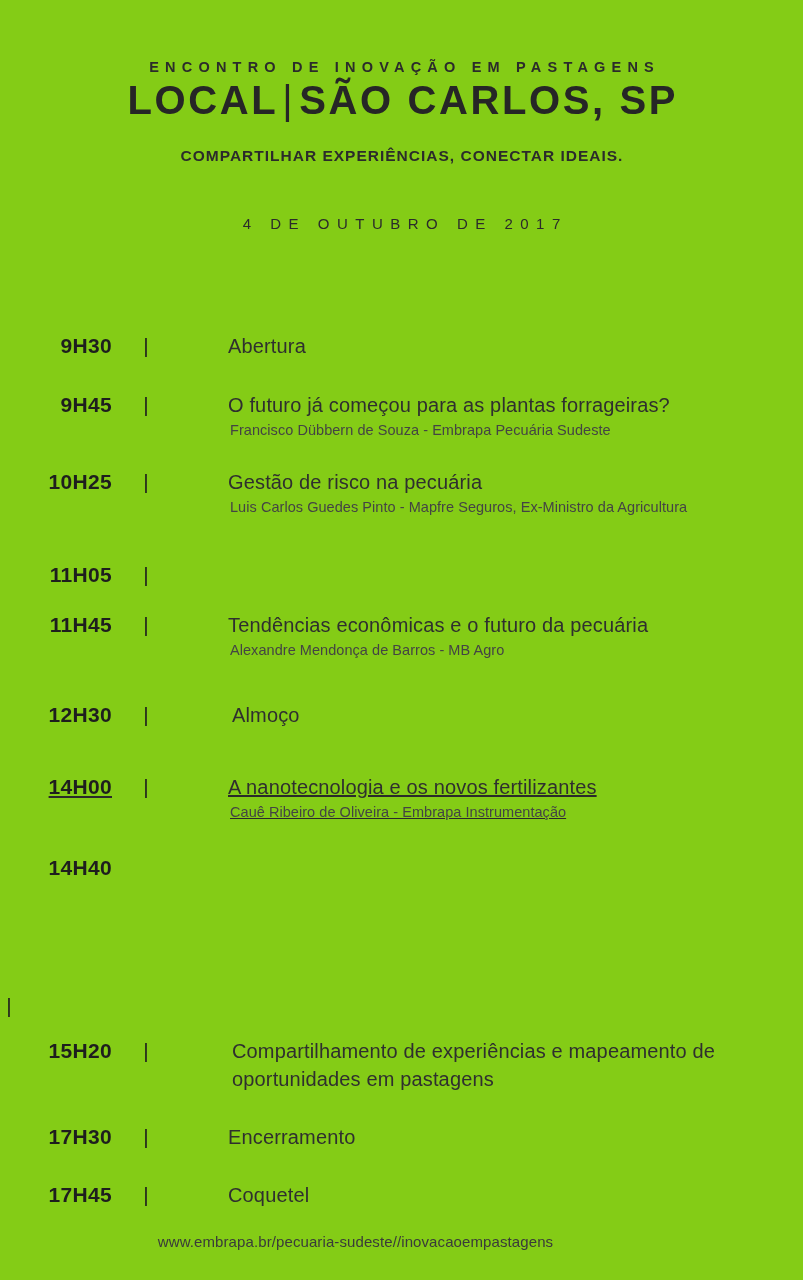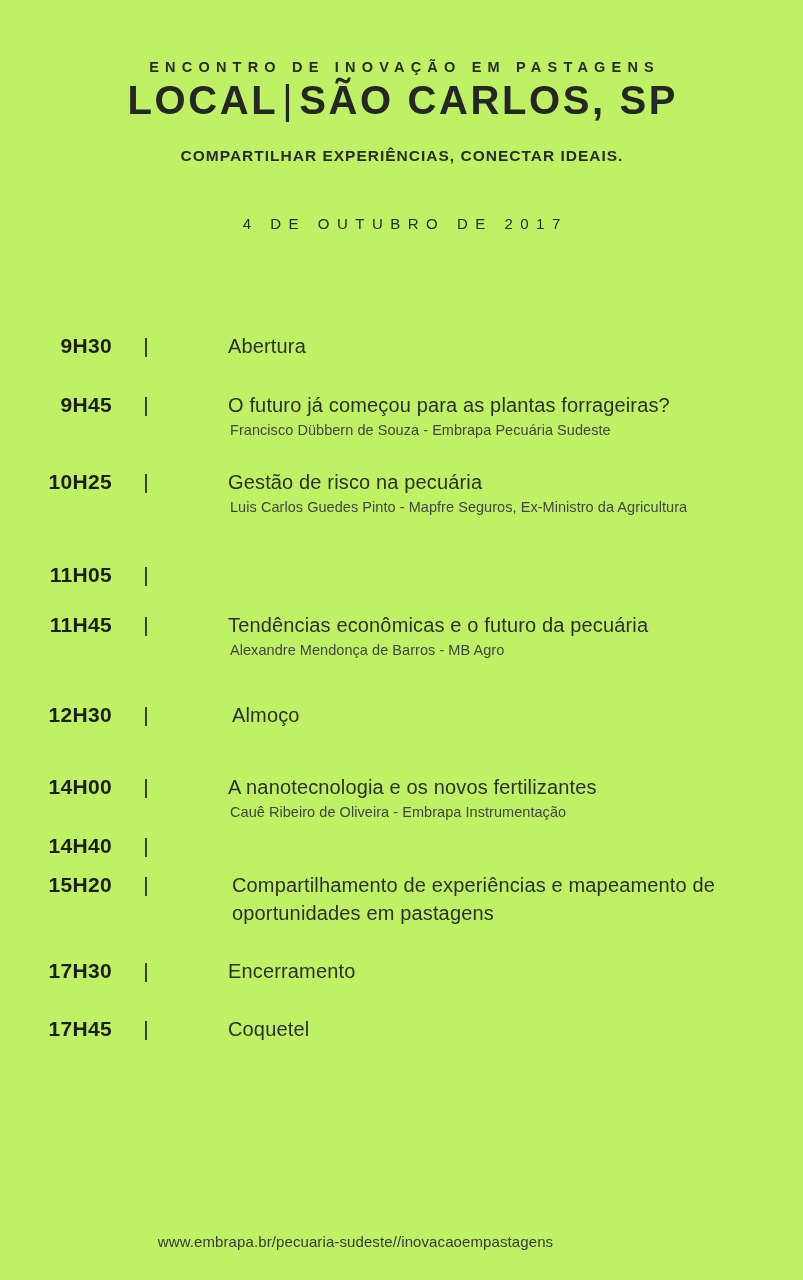--- a/index.html
+++ b/index.html
@@ -13,21 +13,21 @@
     position: relative;
     font-family: "Liberation Sans", sans-serif;
     color: #2a2a2a;
     overflow: hidden;
   }
 
   .page {
     width: 803px;
     height: 1280px;
     position: relative;
-    background: #bef264;
+    background: #84cc16;
   }
 
   
   .header {
     position: absolute;
     left: 0;
     top: 0;
     width: 803px;
     text-align: center;
   }
@@ -139,22 +139,22 @@
     letter-spacing: 0.05px;
     margin-top: 1px;
   }
 
   
   .row.pad-a   { margin-bottom: 31px; }
   .row.pad-b   { margin-bottom: 28px; }
   .row.pad-c   { margin-bottom: 23px; }
   .row.pad-e   { margin-bottom: 44px; }
   .row.pad-f   { margin-bottom: 41px; }
-  .row.pad-h   { margin-bottom: 10px; }
-  .row.pad-i   { margin-bottom: 12px; }
+  .row.pad-h   { margin-bottom: 32px; text-decoration: underline; }
+  .row.pad-i   { margin-bottom: 18px; flex-direction: column; }
   .row.pad-j   { margin-bottom: 30px; }
   .row.pad-k   { margin-bottom: 0; }
 
   .ind-1 .content-cell { padding-left: 48px; }
   .ind-2 .content-cell { padding-left: 52px; }
 
   .sp-ind-1 { padding-left: 2px; }
   .sp-ind-2 { padding-left: 6px; }
 
   

